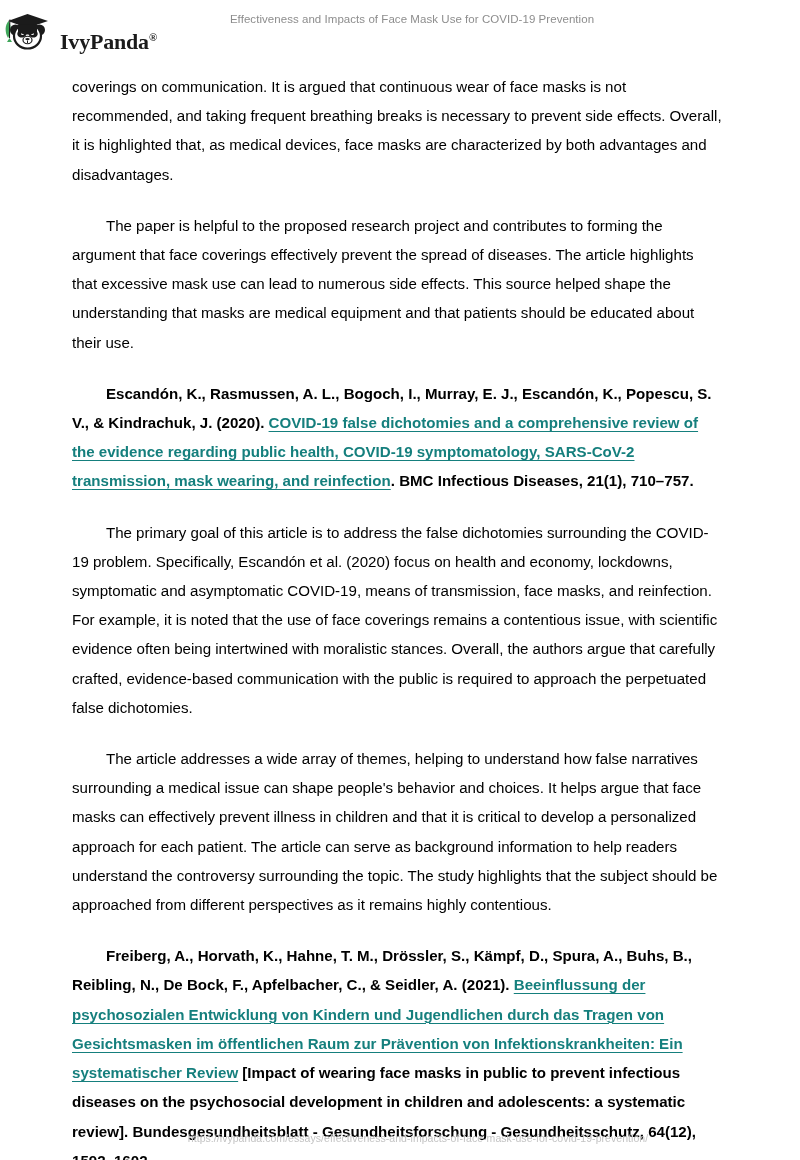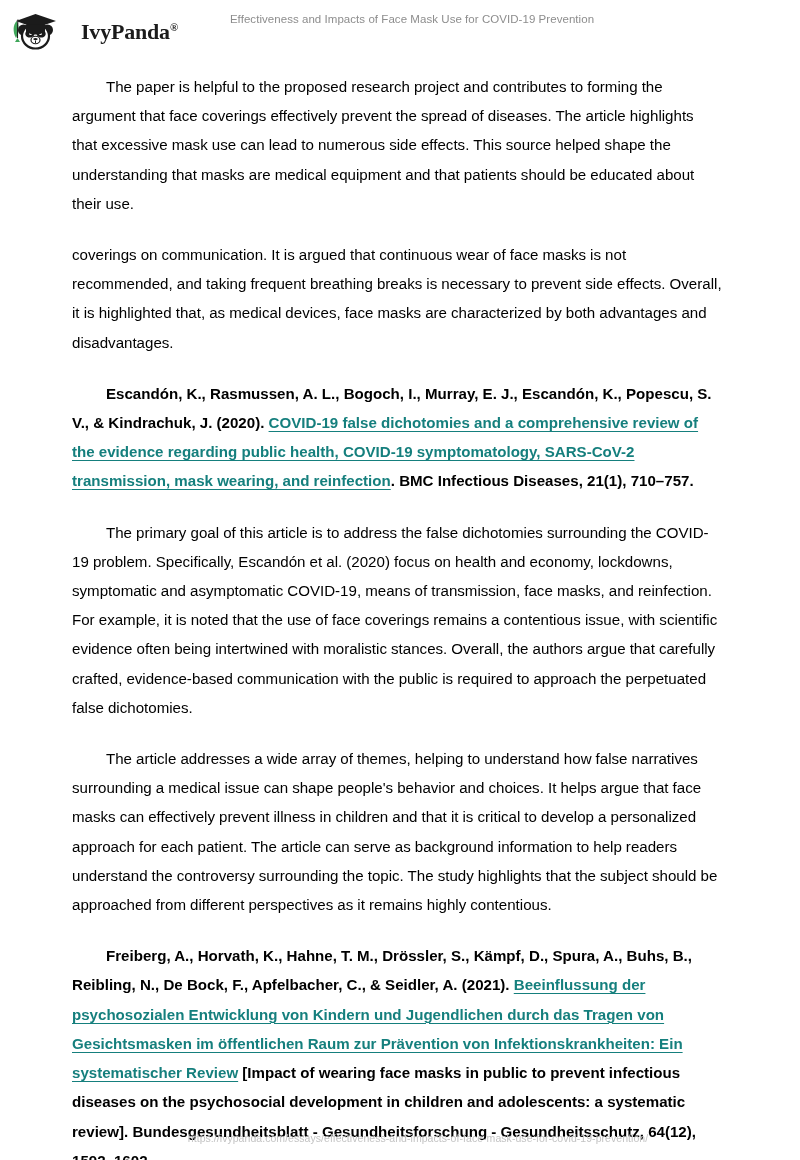--- a/index.html
+++ b/index.html
@@ -30,25 +30,25 @@
   .page-header {
     position: absolute;
     top: 0;
     left: 0;
     width: 800px;
     height: 60px;
   }
 
   .brand {
     position: absolute;
-    left: 8px;
+    left: 0;
     top: 10px;
     display: flex;
-    align-items: center;
-    gap: 21px;
+    align-items: flex-end;
+    gap: 8px;
   }
 
   .brand-mark {
     width: 52px;
     height: 42px;
     display: block;
     flex: 0 0 auto;
   }
 
   .brand-name {
@@ -167,23 +167,23 @@
         <path d="M36 29 L36 44 Q55 54, 74 44 L74 29 Z" fill="#1b1b1b"></path>
       </svg>
       <span class="brand-name"><span>IvyPanda</span><span class="reg">®</span></span>
     </div>
 
     <div class="running-head">Effectiveness and Impacts of Face Mask Use for COVID-19 Prevention</div>
   </div>
 
   <div class="content">
 
+    <p class="para">coverings on communication. It is argued that continuous wear of face masks is not recommended, and taking frequent breathing breaks is necessary to prevent side effects. Overall, it is highlighted that, as medical devices, face masks are characterized by both advantages and disadvantages.</p>
+
     <p class="para indent">The paper is helpful to the proposed research project and contributes to forming the argument that face coverings effectively prevent the spread of diseases. The article highlights that excessive mask use can lead to numerous side effects. This source helped shape the understanding that masks are medical equipment and that patients should be educated about their use.</p>
-
-    <p class="para">coverings on communication. It is argued that continuous wear of face masks is not recommended, and taking frequent breathing breaks is necessary to prevent side effects. Overall, it is highlighted that, as medical devices, face masks are characterized by both advantages and disadvantages.</p>
 
     <p class="reference"><span>Escandón, K., Rasmussen, A. L., Bogoch, I., Murray, E. J., Escandón, K., Popescu, S. V., &amp; Kindrachuk, J. (2020). </span><a class="ref-link" href="#">COVID-19 false dichotomies and a comprehensive review of the evidence regarding public health, COVID-19 symptomatology, SARS-CoV-2 transmission, mask wearing, and reinfection</a><span>. </span><span class="ital-b">BMC Infectious Diseases</span><span>, </span><span class="ital-b">21</span><span>(1), 710–757.</span></p>
 
     <p class="para indent">The primary goal of this article is to address the false dichotomies surrounding the COVID-19 problem. Specifically, Escandón et al. (2020) focus on health and economy, lockdowns, symptomatic and asymptomatic COVID-19, means of transmission, face masks, and reinfection. For example, it is noted that the use of face coverings remains a contentious issue, with scientific evidence often being intertwined with moralistic stances. Overall, the authors argue that carefully crafted, evidence-based communication with the public is required to approach the perpetuated false dichotomies.</p>
 
     <p class="para indent">The article addresses a wide array of themes, helping to understand how false narratives surrounding a medical issue can shape people's behavior and choices. It helps argue that face masks can effectively prevent illness in children and that it is critical to develop a personalized approach for each patient. The article can serve as background information to help readers understand the controversy surrounding the topic. The study highlights that the subject should be approached from different perspectives as it remains highly contentious.</p>
 
     <p class="reference"><span>Freiberg, A., Horvath, K., Hahne, T. M., Drössler, S., Kämpf, D., Spura, A., Buhs, B., Reibling, N., De Bock, F., Apfelbacher, C., &amp; Seidler, A. (2021). </span><a class="ref-link" href="#">Beeinflussung der psychosozialen Entwicklung von Kindern und Jugendlichen durch das Tragen von Gesichtsmasken im öffentlichen Raum zur Prävention von Infektionskrankheiten: Ein systematischer Review</a><span> [Impact of wearing face masks in public to prevent infectious diseases on the psychosocial development in children and adolescents: a systematic review]. </span><span class="ital-b">Bundesgesundheitsblatt - Gesundheitsforschung - Gesundheitsschutz</span><span>, </span><span class="ital-b">64</span><span>(12), 1592–1602.</span></p>
 
   </div>

